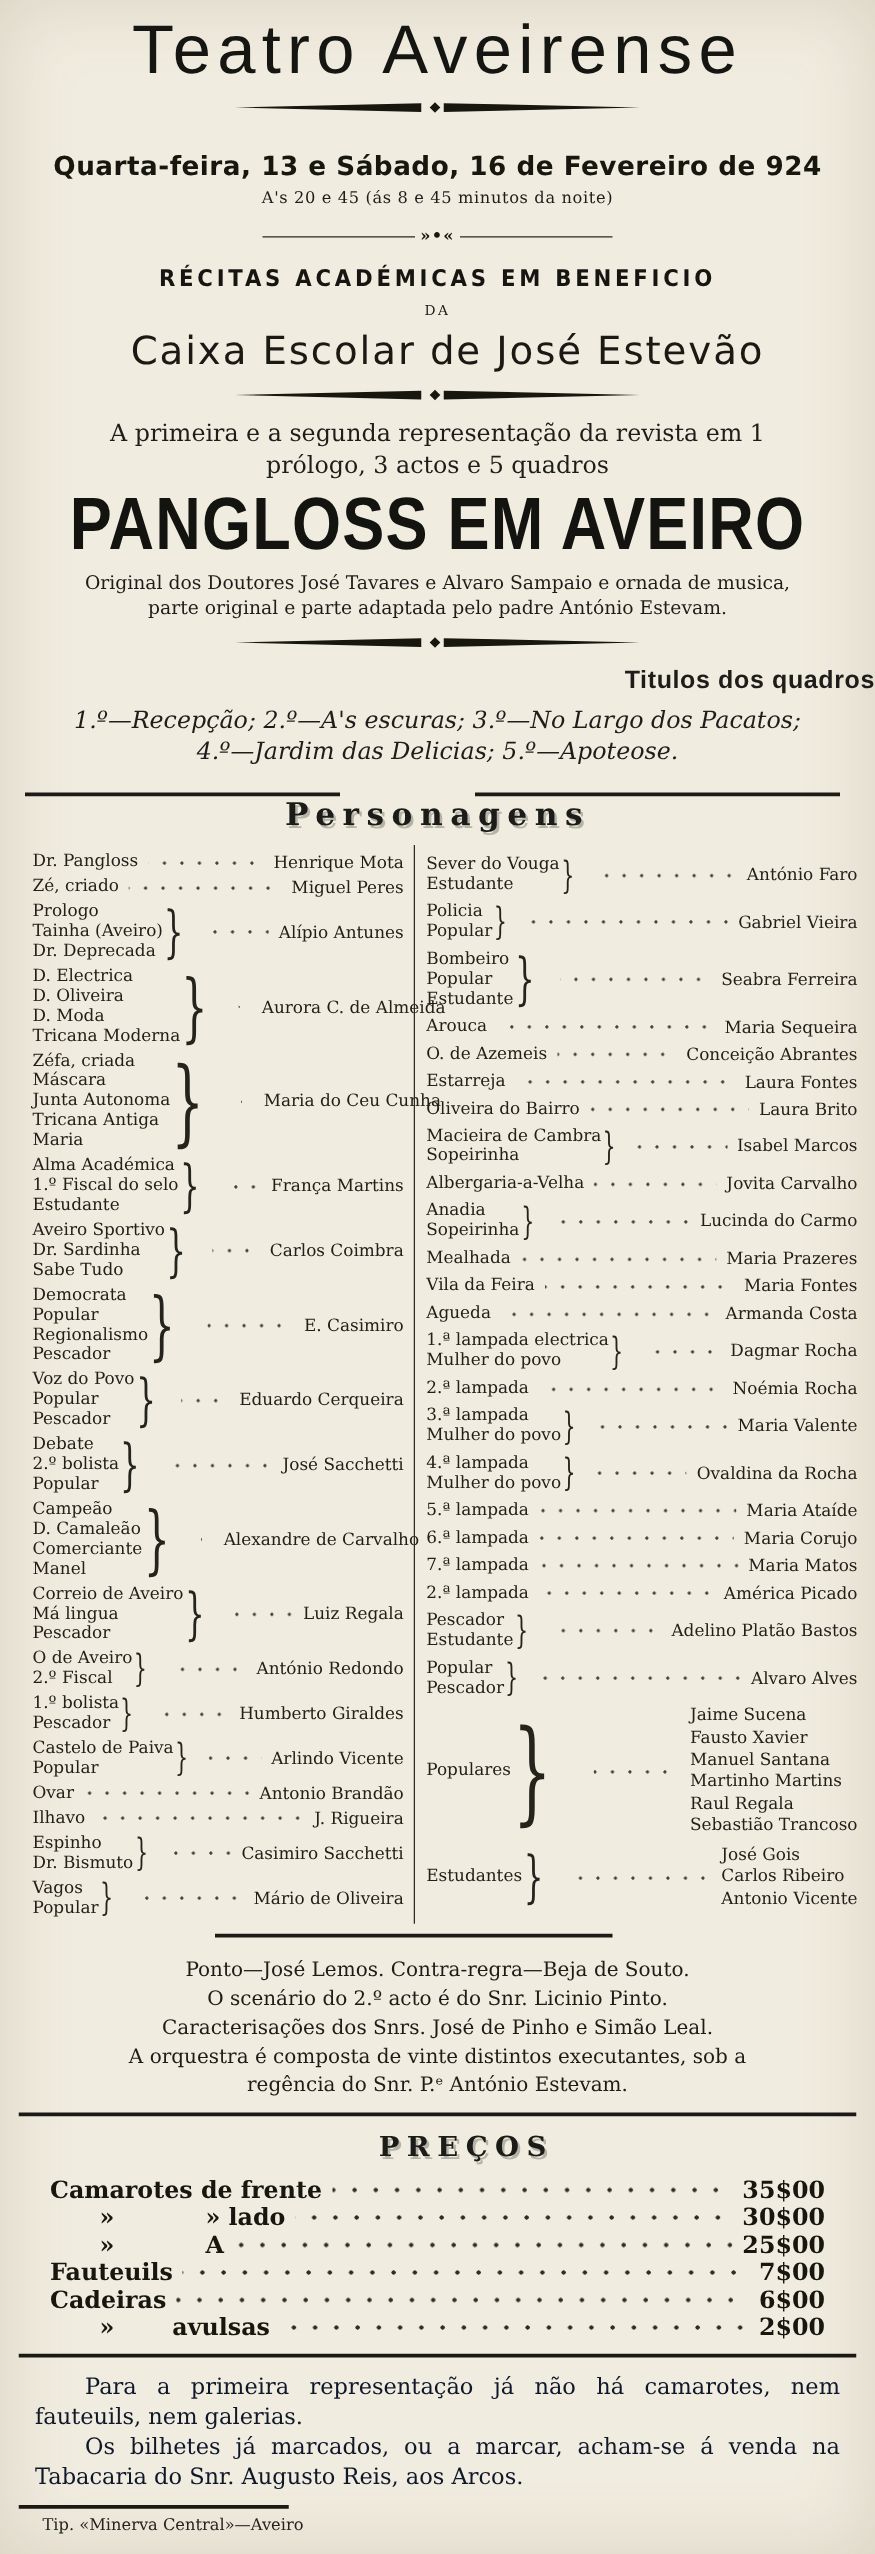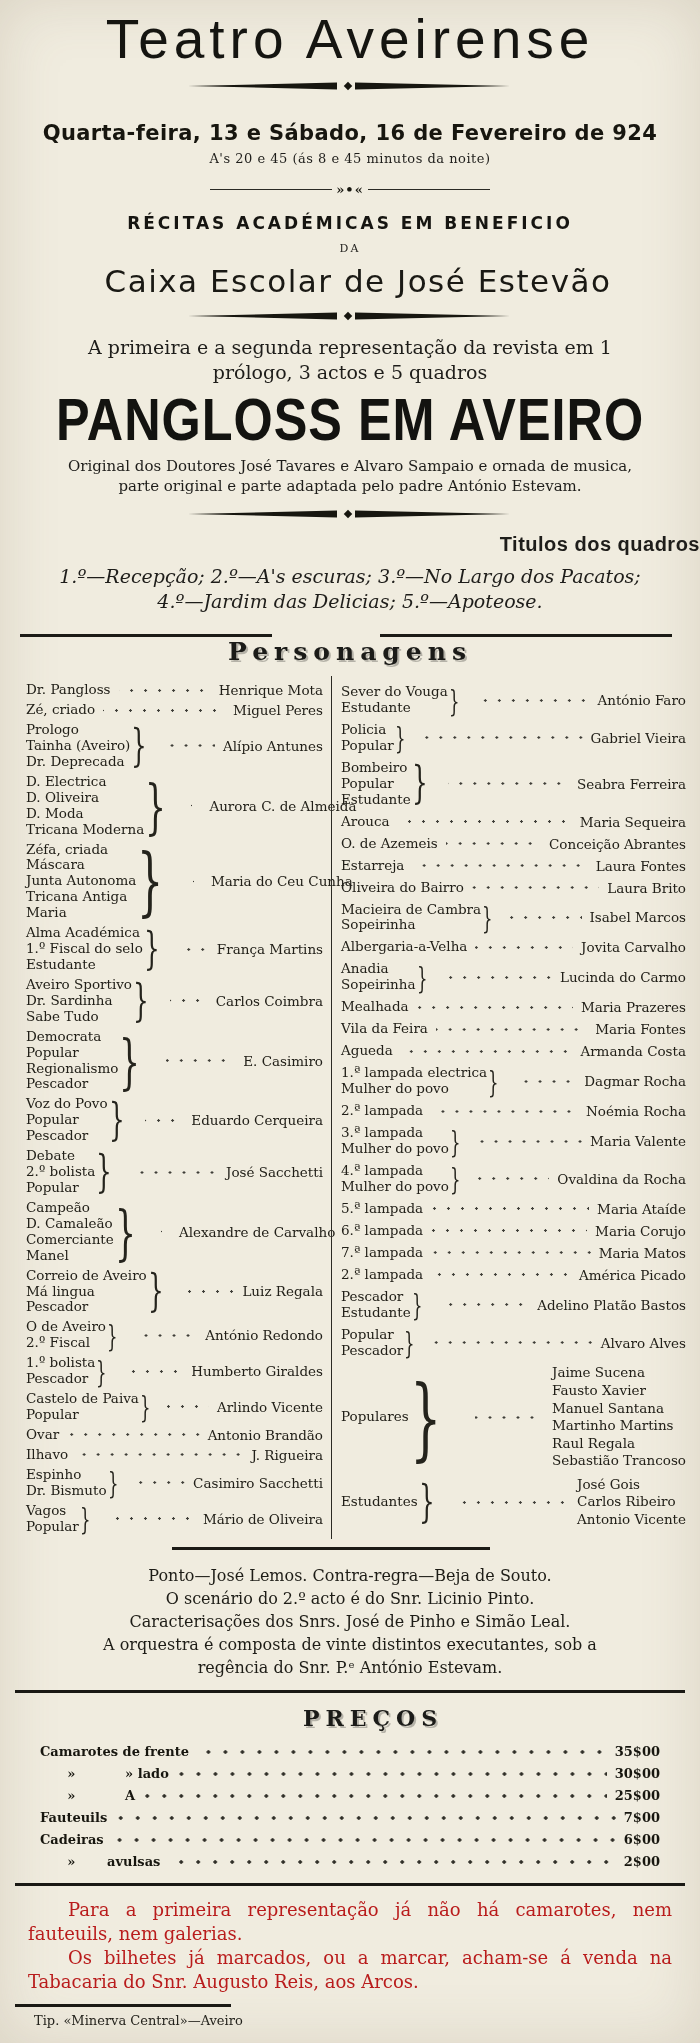--- a/index.html
+++ b/index.html
@@ -89,26 +89,26 @@
     background-image:radial-gradient(circle at 1.5px 1.5px, rgba(32,31,26,.85) 1.05px, transparent 1.45px);
     background-size:14px 3px;background-repeat:repeat-x;background-position:center;
   }
   .actor-name{white-space:nowrap;}
   .actor-name.single{text-align:right;}
   .names{line-height:1.3;text-align:left;}
   
   .notes{margin-top:14px;font-size:16px;line-height:1.45;color:#1d1c16;}
   
   .prices{margin:10px 40px 0 40px;}
-  .price-row{display:flex;align-items:flex-start;font-family:"DejaVu Serif", serif;font-weight:bold;font-size:13px;line-height:22px;color:#17160f;}
+  .price-row{display:flex;align-items:flex-start;font-family:"DejaVu Serif", serif;font-weight:bold;font-size:19px;line-height:22px;color:#17160f;}
   .price-row .leader{height:4px;background-image:radial-gradient(circle at 2px 2px, rgba(25,24,18,.9) 1.5px, transparent 1.9px);background-size:17px 4px;}
   .price-label{white-space:pre;}
   .price-value{white-space:nowrap;}
   
-  .footer-paras{margin:12px 28px 0 28px;font-size:18px;line-height:1.34;text-align:justify;color:#b91c1c;}
+  .footer-paras{margin:12px 28px 0 28px;font-size:18px;line-height:1.34;text-align:justify;color:#0f172a;}
   .footer-paras p{margin:0;text-indent:40px;}
   .imprint{margin:6px 0 0 34px;font-size:13px;color:#24231c;}
 </style>
 </head>
 <body>
 
 <div class="center main-title">Teatro Aveirense</div>
 
 <svg class="taper-divider" width="330" height="14" viewBox="0 0 330 14">
   <polygon points="3,7 152,3.5 152,10.5"></polygon>

